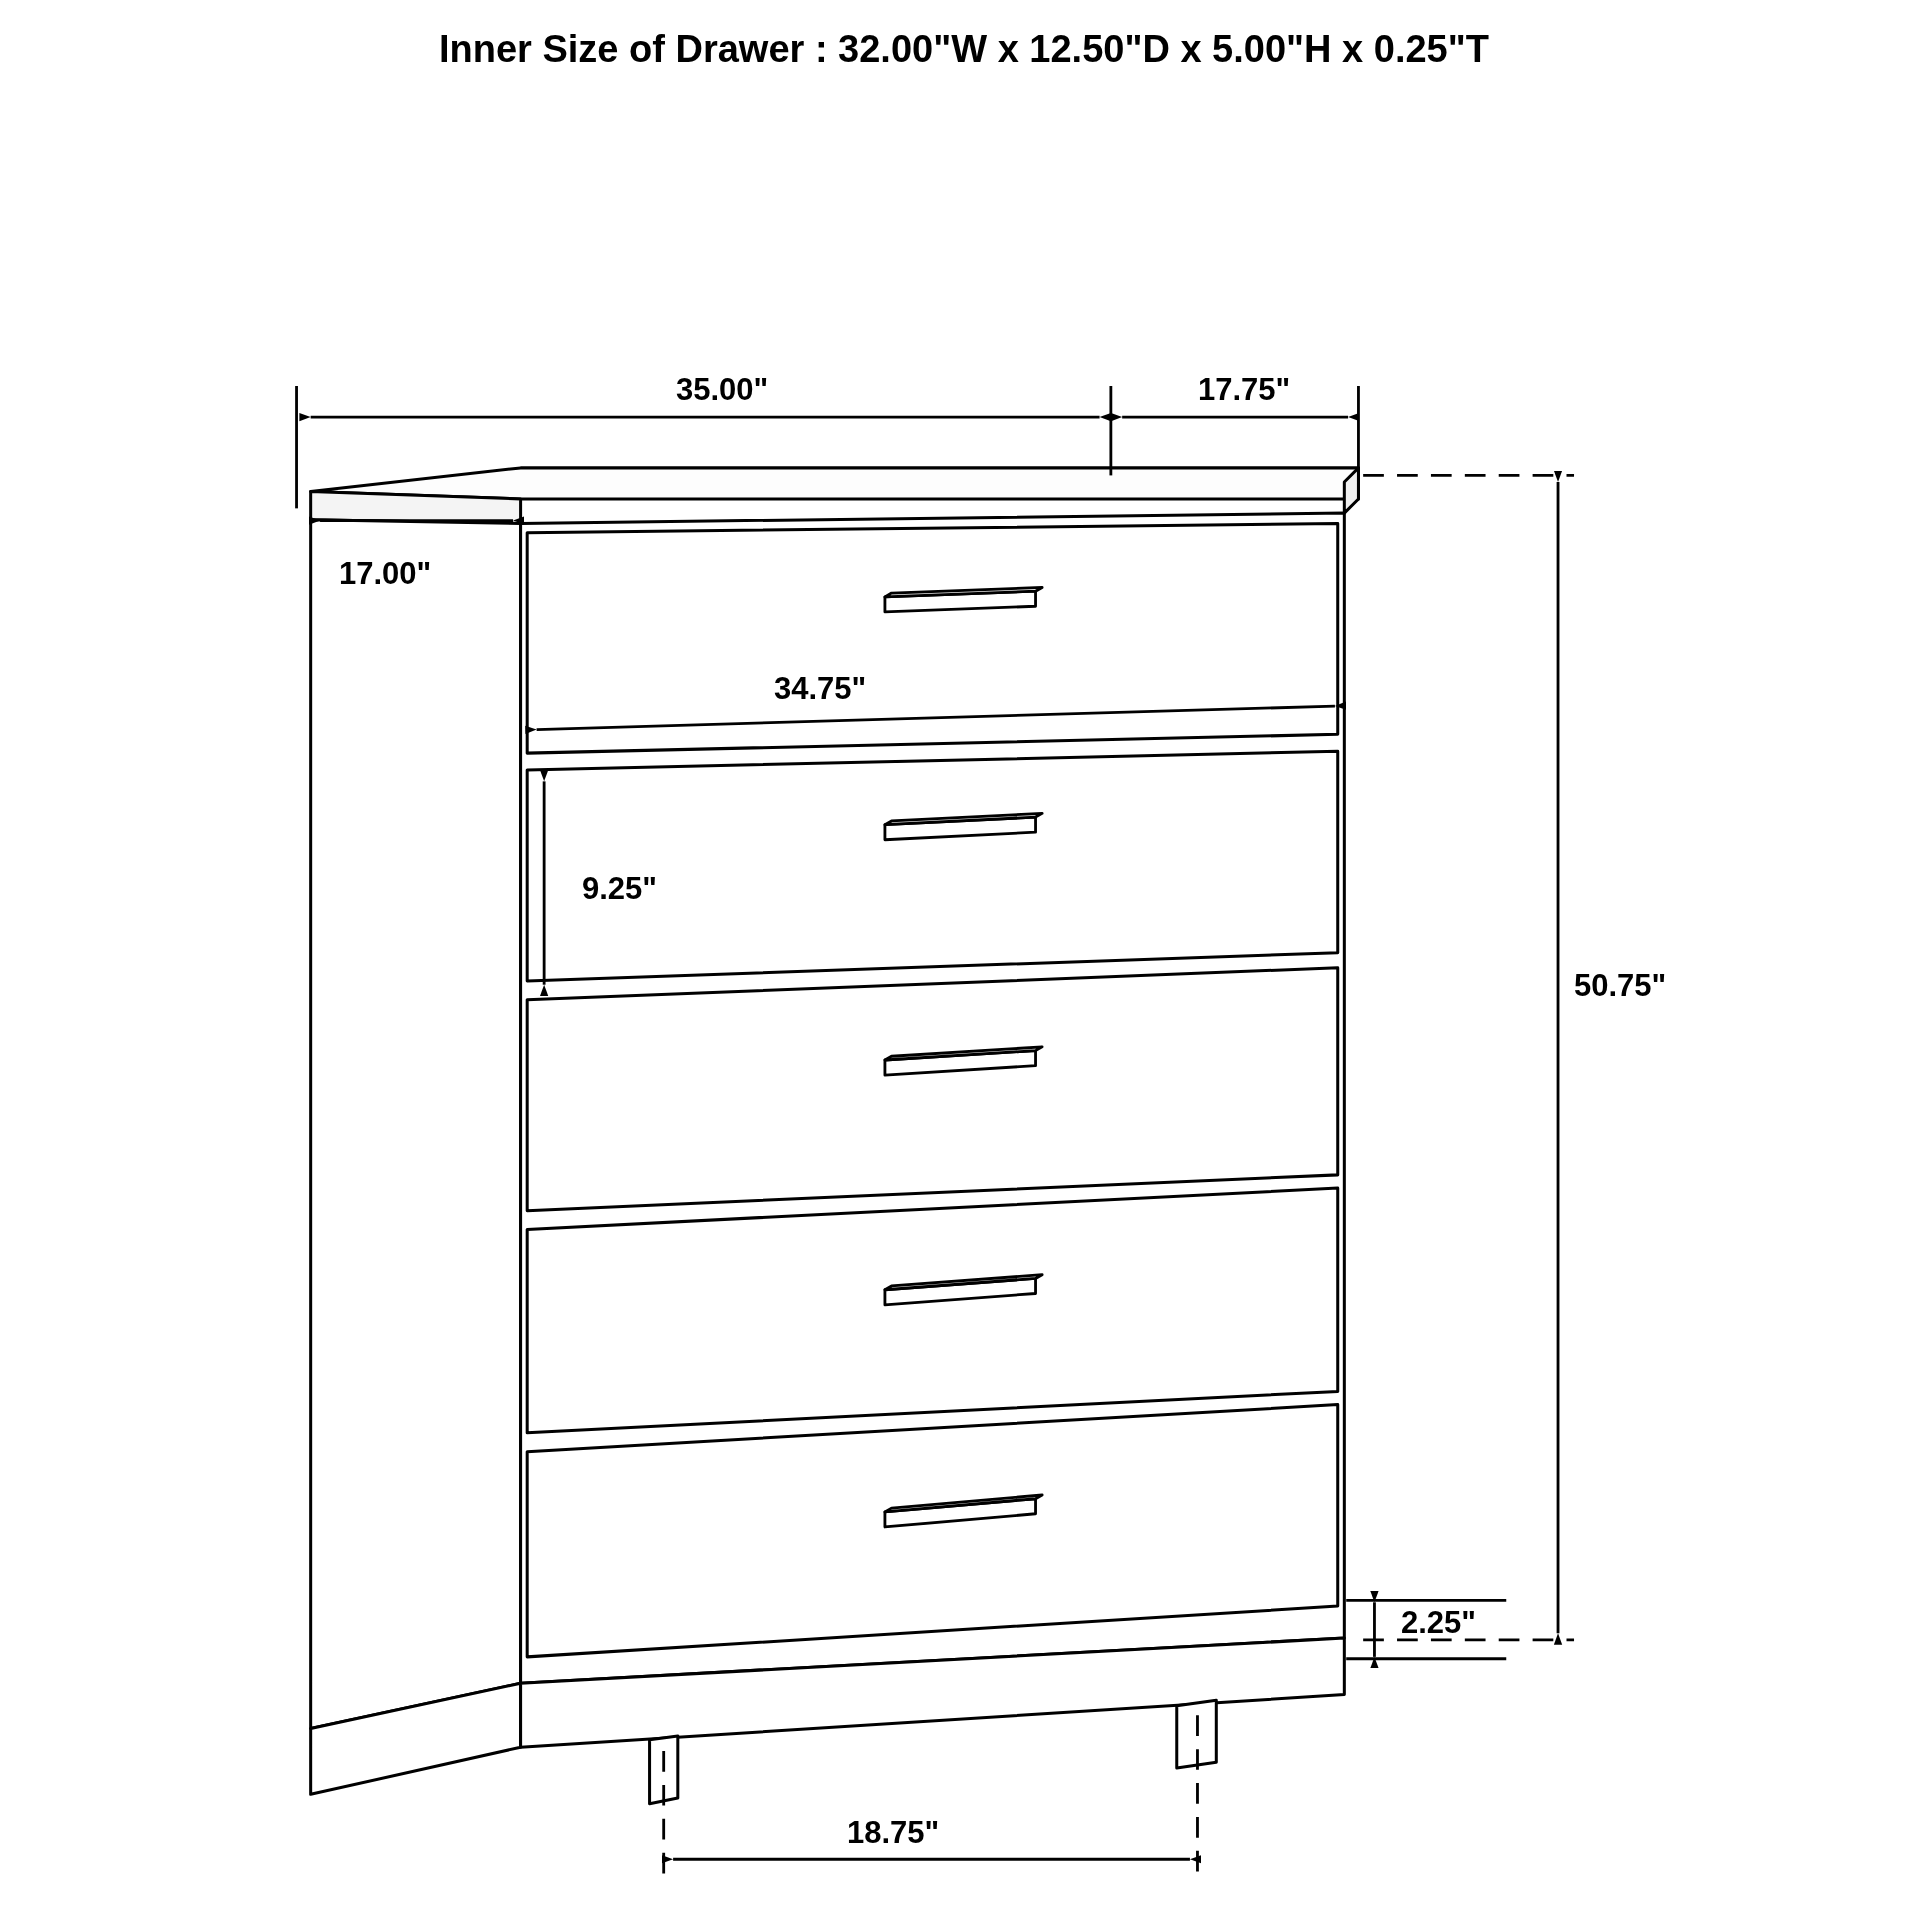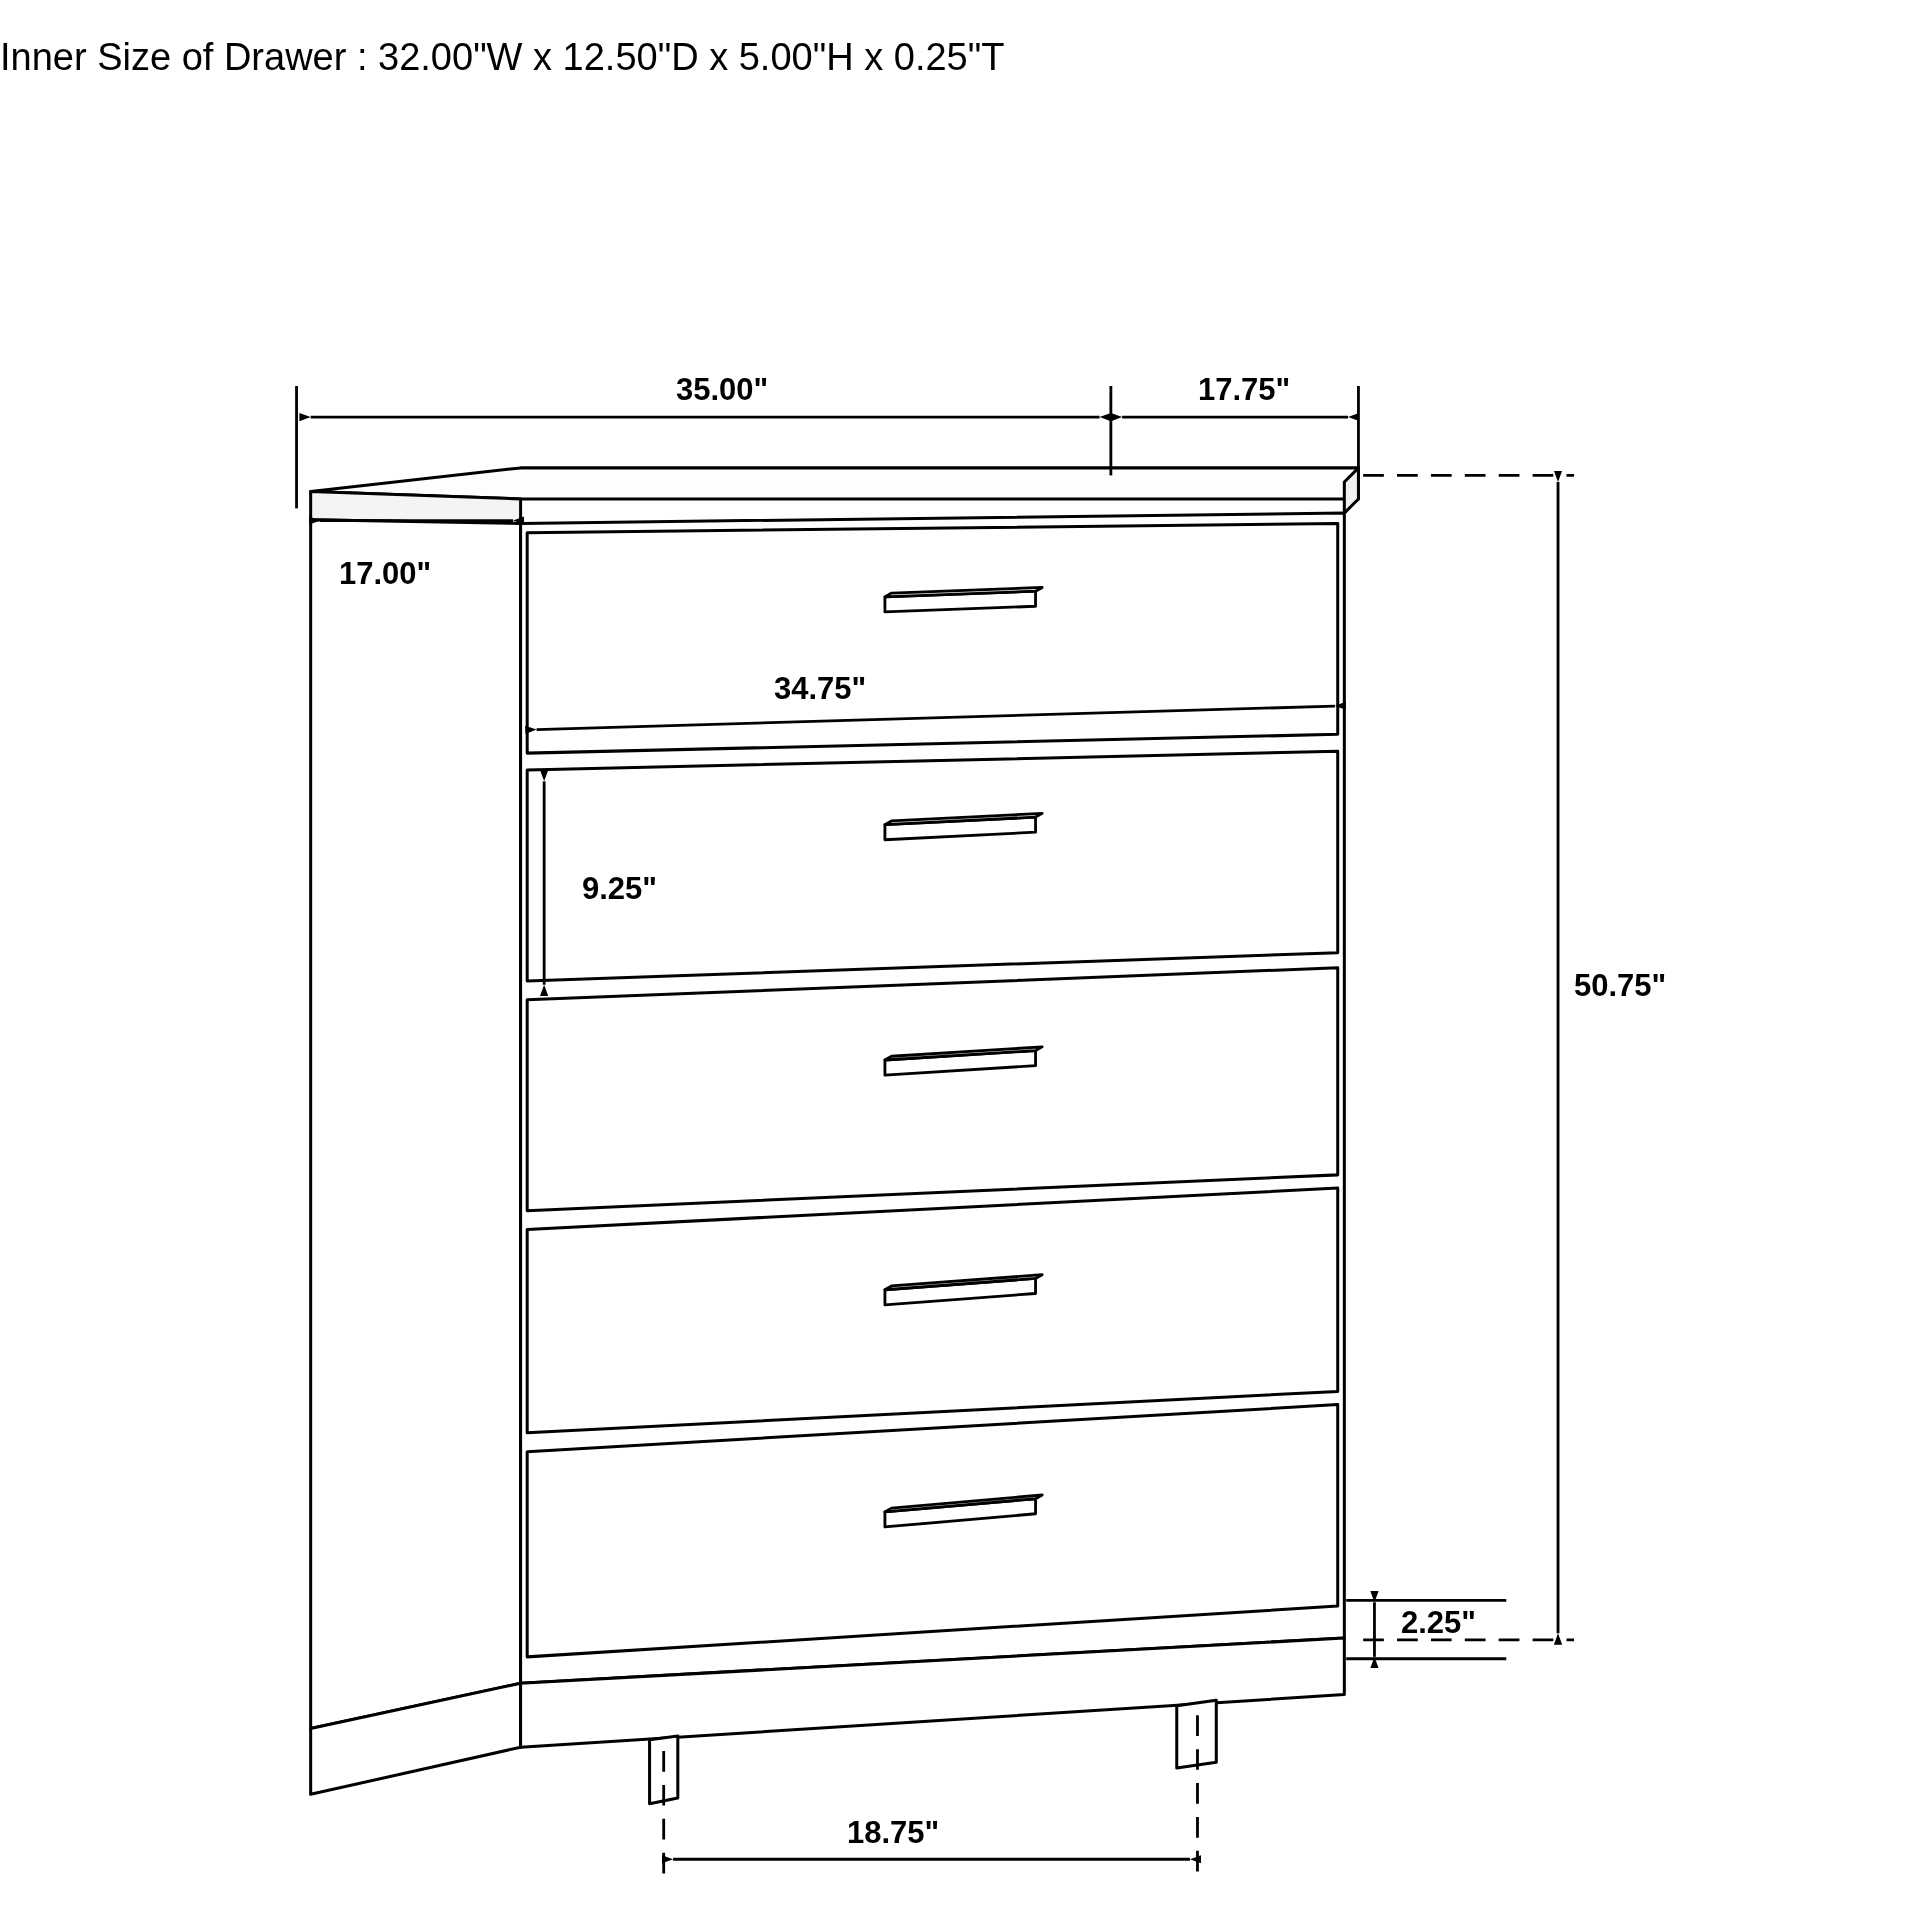--- a/index.html
+++ b/index.html
@@ -20,24 +20,24 @@
     left: 0;
     top: 0;
     width: 1928px;
     height: 1928px;
   }
   .title {
     position: absolute;
     left: 0;
     top: 28px;
     width: 1928px;
+    text-align: center;
     font-size: 38px;
-    font-weight: normal;
+    font-weight: bold;
     letter-spacing: 0px;
-    margin-top: 8px;
   }
   svg.drawing {
     position: absolute;
     left: 0;
     top: 0;
     width: 1928px;
     height: 1928px;
   }
   .dimlabel {
     position: absolute;

